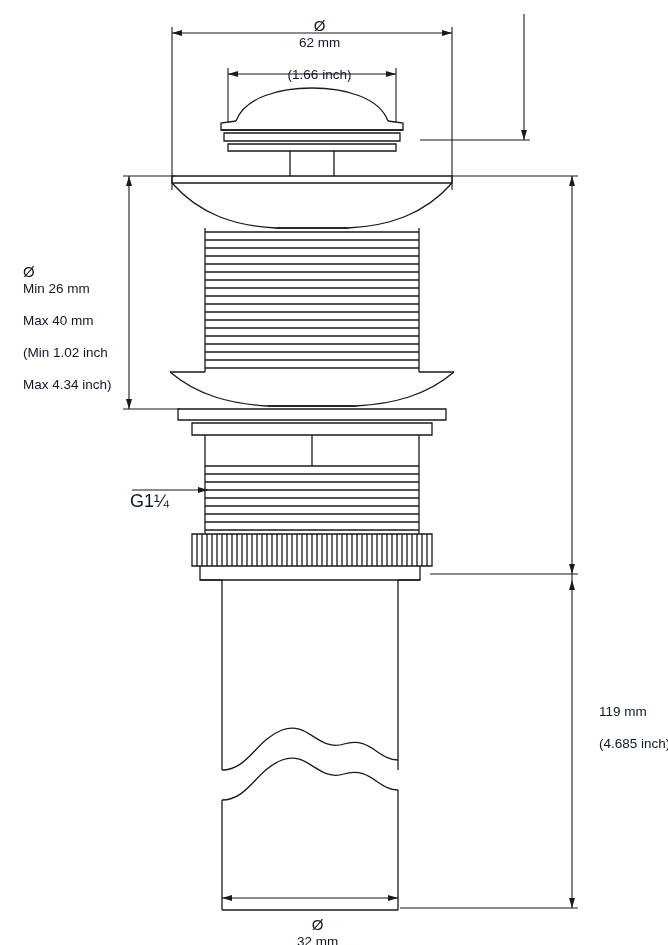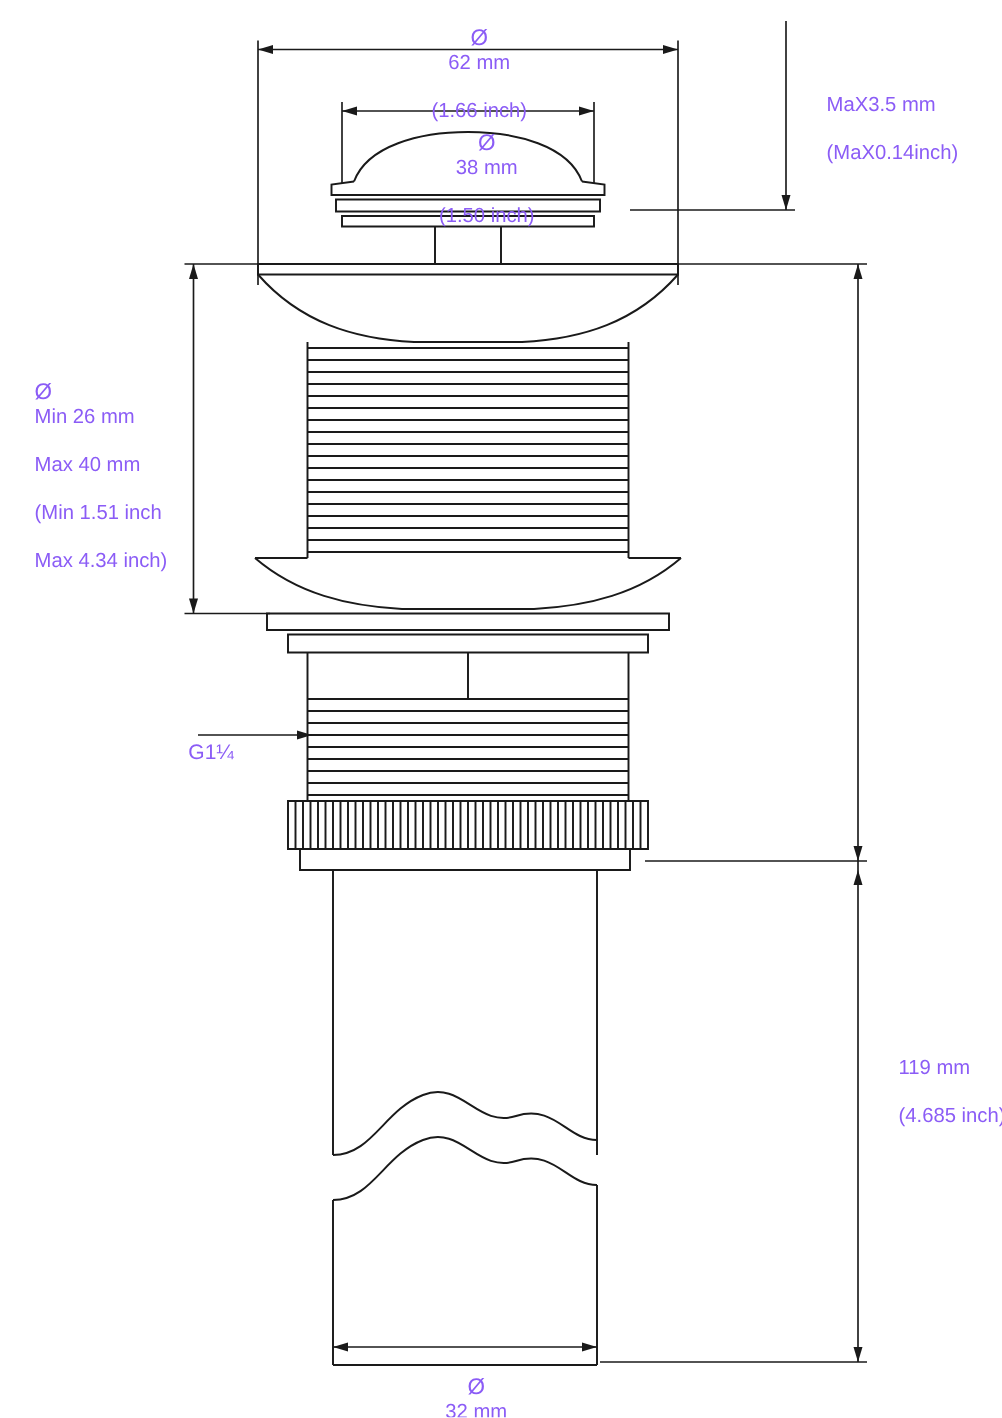--- a/index.html
+++ b/index.html
@@ -20,21 +20,21 @@
   #sheet svg {
     position: absolute;
     left: 0;
     top: 0;
   }
   .dim-label {
     position: absolute;
     font-family: "Liberation Sans", sans-serif;
     font-size: 13.5px;
     line-height: 16px;
-    color: #8b5cf6;
+    color: #0f172a;
     white-space: pre;
   }
   .dim-label.center { text-align: center; }
   .dim-label.left { text-align: left; }
   .dia-glyph {
     font-size: 15px;
   }
 </style>
 </head>
 <body>
@@ -250,40 +250,31 @@
 
     </g>
   </svg>
 
   <div class="dim-label center" style="left:236px; top:2px; width:152px;">
     <span class="dia-glyph">Ø</span>
     <span>62 mm</span><br>
     <span>(1.66 inch)</span>
   </div>
 
-  <div class="dim-label center" style="left:241px; top:72px; width:152px;">
-    <span class="dia-glyph">Ø</span>
-    <span>38 mm</span><br>
-    <span>(1.50 inch)</span>
-  </div>
-
-  <div class="dim-label left" style="left:536px; top:46px; width:130px;">
-    <span>MaX3.5 mm</span><br>
-    <span>(MaX0.14inch)</span>
-  </div>
-
-  <div class="dim-label left" style="left:8px; top:238px; width:124px;">
+
+
+  <div class="dim-label left" style="left:8px; top:248px; width:124px;">
     <span class="dia-glyph">Ø</span>
     <span>Min 26 mm</span><br>
     <span>Max 40 mm</span><br>
-    <span>(Min 1.51 inch</span><br>
+    <span>(Min 1.02 inch</span><br>
     <span>Max 4.34 inch)</span>
   </div>
 
-  <div class="dim-label left" style="left:110px; top:477px; width:70px; font-size:14px;">
+  <div class="dim-label left" style="left:110px; top:477px; width:70px; font-size:18px;">
     <span>G1¼</span>
   </div>
 
 
   <div class="dim-label left" style="left:584px; top:688px; width:84px;">
     <span>119 mm</span><br>
     <span>(4.685 inch)</span>
   </div>
 
   <div class="dim-label center" style="left:234px; top:901px; width:152px;">

